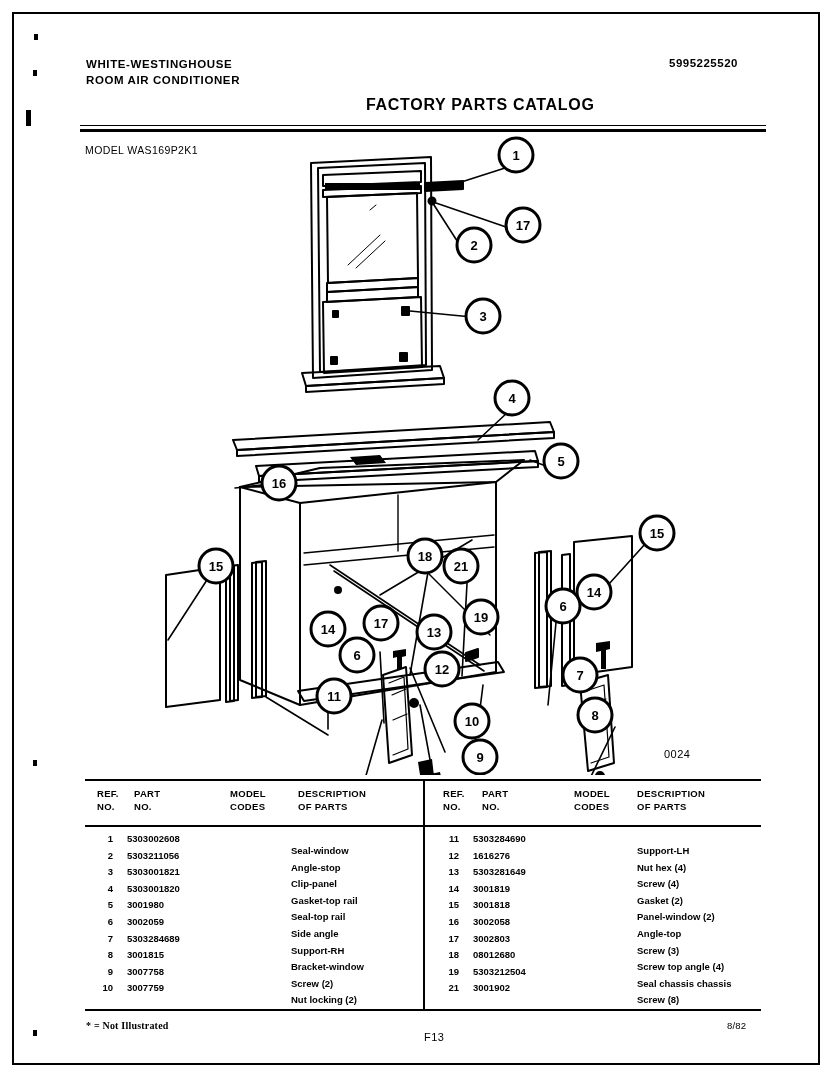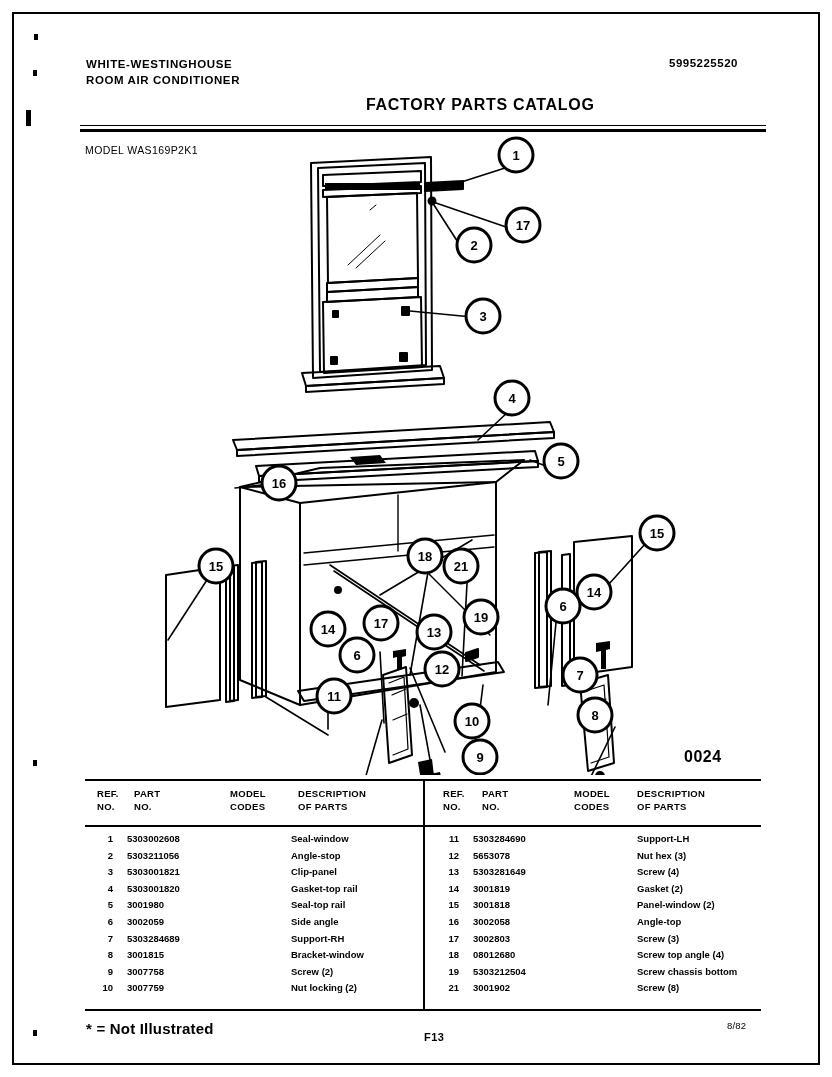--- a/index.html
+++ b/index.html
@@ -21,42 +21,42 @@
 
   .rule-thin{position:absolute;left:80px;top:125px;width:686px;height:1px;background:#000;}
   .rule-thick{position:absolute;left:80px;top:129px;width:686px;height:3px;background:#000;}
 
   .model{position:absolute;left:85px;top:144px;font-size:10.5px;font-weight:normal;letter-spacing:.4px;white-space:nowrap;}
 
   
   .illus{position:absolute;left:80px;top:135px;width:686px;height:640px;}
   .illus svg{display:block;}
 
-  .drawno{position:absolute;left:684px;top:748px;font-size:16px;font-weight:bold;letter-spacing:.5px;}
+  .drawno{position:absolute;left:664px;top:748px;font-size:11px;font-weight:normal;letter-spacing:.5px;}
 
   
   .tbl{position:absolute;left:85px;top:779px;width:676px;height:301px;}
   .tbl .hline{position:absolute;left:0;width:676px;height:1px;background:#000;}
   .tbl .hline.top{top:0;height:2px;}
   .tbl .hline.mid{top:46px;height:2px;}
   .tbl .hline.bot{top:230px;height:2px;}
   .vline{position:absolute;left:338px;top:0;width:2px;height:232px;background:#000;}
 
   .colhdr{position:absolute;top:9px;font-size:9.5px;font-weight:bold;line-height:12.5px;letter-spacing:.3px;white-space:nowrap;}
 
   .rows{position:absolute;top:52px;font-size:9.5px;font-weight:bold;line-height:16.6px;}
   .row{position:relative;height:16.6px;white-space:nowrap;}
   .c-ref{position:absolute;width:28px;text-align:right;}
   .c-part{position:absolute;left:42px;}
   .c-code{position:absolute;left:138px;}
-  .c-desc{position:absolute;left:206px;}
+  .c-desc{position:absolute;left:206px;margin-top:12px;}
 
   
-  .foot-left{position:absolute;left:86px;top:1020px;font-size:15px;font-weight:bold;letter-spacing:.2px;}
-  .foot-center{position:absolute;left:424px;top:1031px;font-size:11px;font-weight:bold;letter-spacing:.5px;}
+  .foot-left{position:absolute;left:86px;top:1020px;font-size:10px;font-weight:bold;letter-spacing:.2px;font-family:Liberation Serif, serif;}
+  .foot-center{position:absolute;left:424px;top:1031px;font-size:11px;font-weight:normal;letter-spacing:.5px;}
   .foot-right{position:absolute;left:727px;top:1020px;font-size:9.5px;font-weight:normal;letter-spacing:.2px;}
 
   .cal-txt{font:bold 13px "Liberation Sans",sans-serif;}
 </style>
 </head>
 <body>
 
 <div class="page">
 
   <div class="frame"></div>
@@ -433,23 +433,23 @@
       </div>
     <div class="rows" id="right-rows" style="left:346px;">
         <div class="row">
           <span class="c-ref">11</span>
           <span class="c-part">5303284690</span>
           <span class="c-code"></span>
           <span class="c-desc">Support-LH</span>
         </div>
         <div class="row">
           <span class="c-ref">12</span>
-          <span class="c-part">5653078</span>
-          <span class="c-code"></span>
-          <span class="c-desc">Nut hex (3)</span>
+          <span class="c-part">1616276</span>
+          <span class="c-code"></span>
+          <span class="c-desc">Nut hex (4)</span>
         </div>
         <div class="row">
           <span class="c-ref">13</span>
           <span class="c-part">5303281649</span>
           <span class="c-code"></span>
           <span class="c-desc">Screw (4)</span>
         </div>
         <div class="row">
           <span class="c-ref">14</span>
           <span class="c-part">3001819</span>
@@ -477,21 +477,21 @@
         <div class="row">
           <span class="c-ref">18</span>
           <span class="c-part">08012680</span>
           <span class="c-code"></span>
           <span class="c-desc">Screw top angle (4)</span>
         </div>
         <div class="row">
           <span class="c-ref">19</span>
           <span class="c-part">5303212504</span>
           <span class="c-code"></span>
-          <span class="c-desc">Screw chassis bottom</span>
+          <span class="c-desc">Seal chassis chassis</span>
         </div>
         <div class="row">
           <span class="c-ref">21</span>
           <span class="c-part">3001902</span>
           <span class="c-code"></span>
           <span class="c-desc">Screw (8)</span>
         </div>
       </div>
   </div>
 

